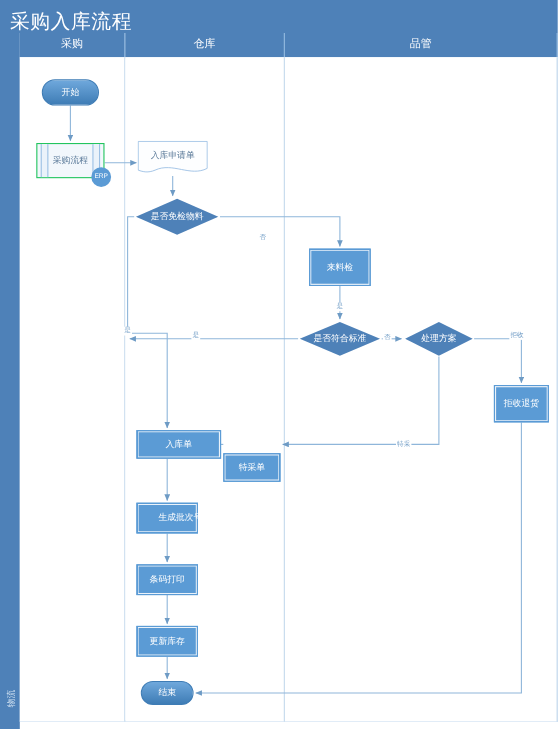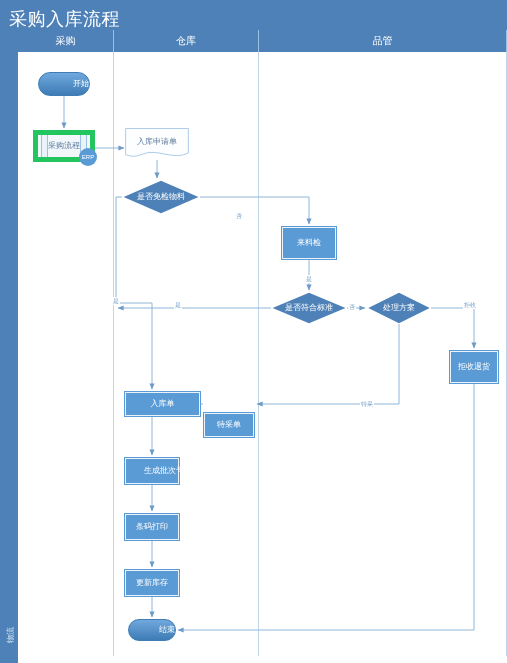--- a/index.html
+++ b/index.html
@@ -24,29 +24,29 @@
   .bottom-rule{position:absolute;left:18px;top:655px;width:489px;height:1px;background:#9CC0E4;}
 
   
   #edges{position:absolute;left:0;top:0;width:507px;height:663px;}
 
   
   .node{position:absolute;box-sizing:border-box;display:flex;align-items:center;
         justify-content:center;text-align:center;color:#ffffff;font-size:8px;
         line-height:1.15;white-space:nowrap;}
   .n-term{border-radius:14px;background:linear-gradient(180deg,#6FA8DC 0%,#3E7CB5 100%);
-        border:1px solid #3E7CB5;justify-content:flex-end;}
+        border:1px solid #3E7CB5;}
   .n-proc{background:#5B9BD5;border:1px solid #5B9BD5;box-shadow:0 0 0 1px #EAF2FA inset;}
   .n-dec{background:transparent;border:none;color:#ffffff;}
   .n-dec .dec-shape{position:absolute;left:0;top:0;width:100%;height:100%;}
   .n-dec .dec-label{position:relative;z-index:2;}
   .n-doc{color:#5B7A99;text-align:right;}
   .n-doc .doc-shape{position:absolute;left:0;top:0;width:100%;height:100%;}
   .n-doc .doc-label{position:relative;z-index:2;}
-  .n-sub{color:#5B7A99;background:#F2F7FC;border:5px solid #22c55e;justify-content:center;}
+  .n-sub{color:#5B7A99;background:#F2F7FC;border:1px solid #22c55e;justify-content:center;}
   .sub-bar{position:absolute;top:0;width:5px;height:100%;border-left:1px solid #9CC0E4;
         border-right:1px solid #9CC0E4;background:#EAF2FA;}
   .sub-bar.l{left:3px;}
   .sub-bar.r{right:3px;}
   .sub-label{position:relative;z-index:2;}
   .badge{position:absolute;border-radius:50%;background:#5B9BD5;color:#ffffff;
         font-size:6px;display:flex;align-items:center;justify-content:center;}
 
   .edge-label{position:absolute;font-size:6px;color:#6E9BC5;background:#ffffff;
         padding:0 1px;white-space:nowrap;line-height:8px;}

